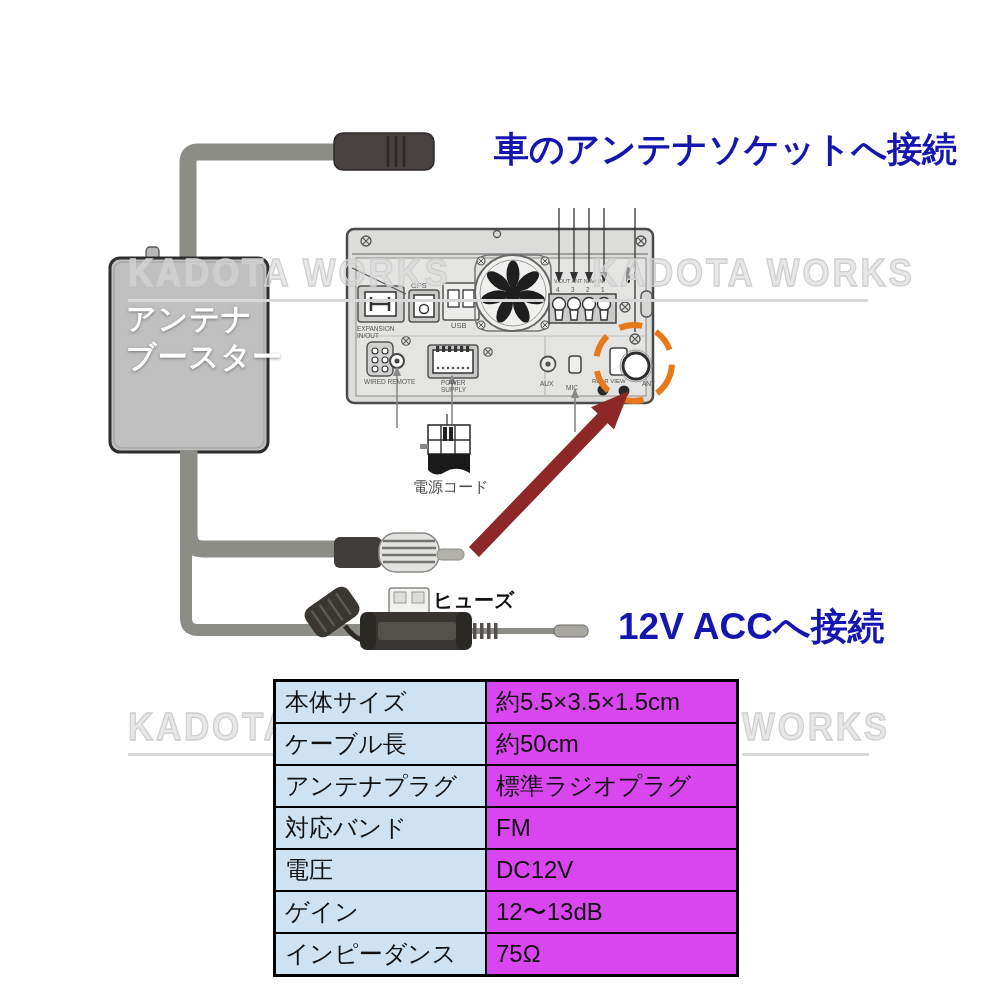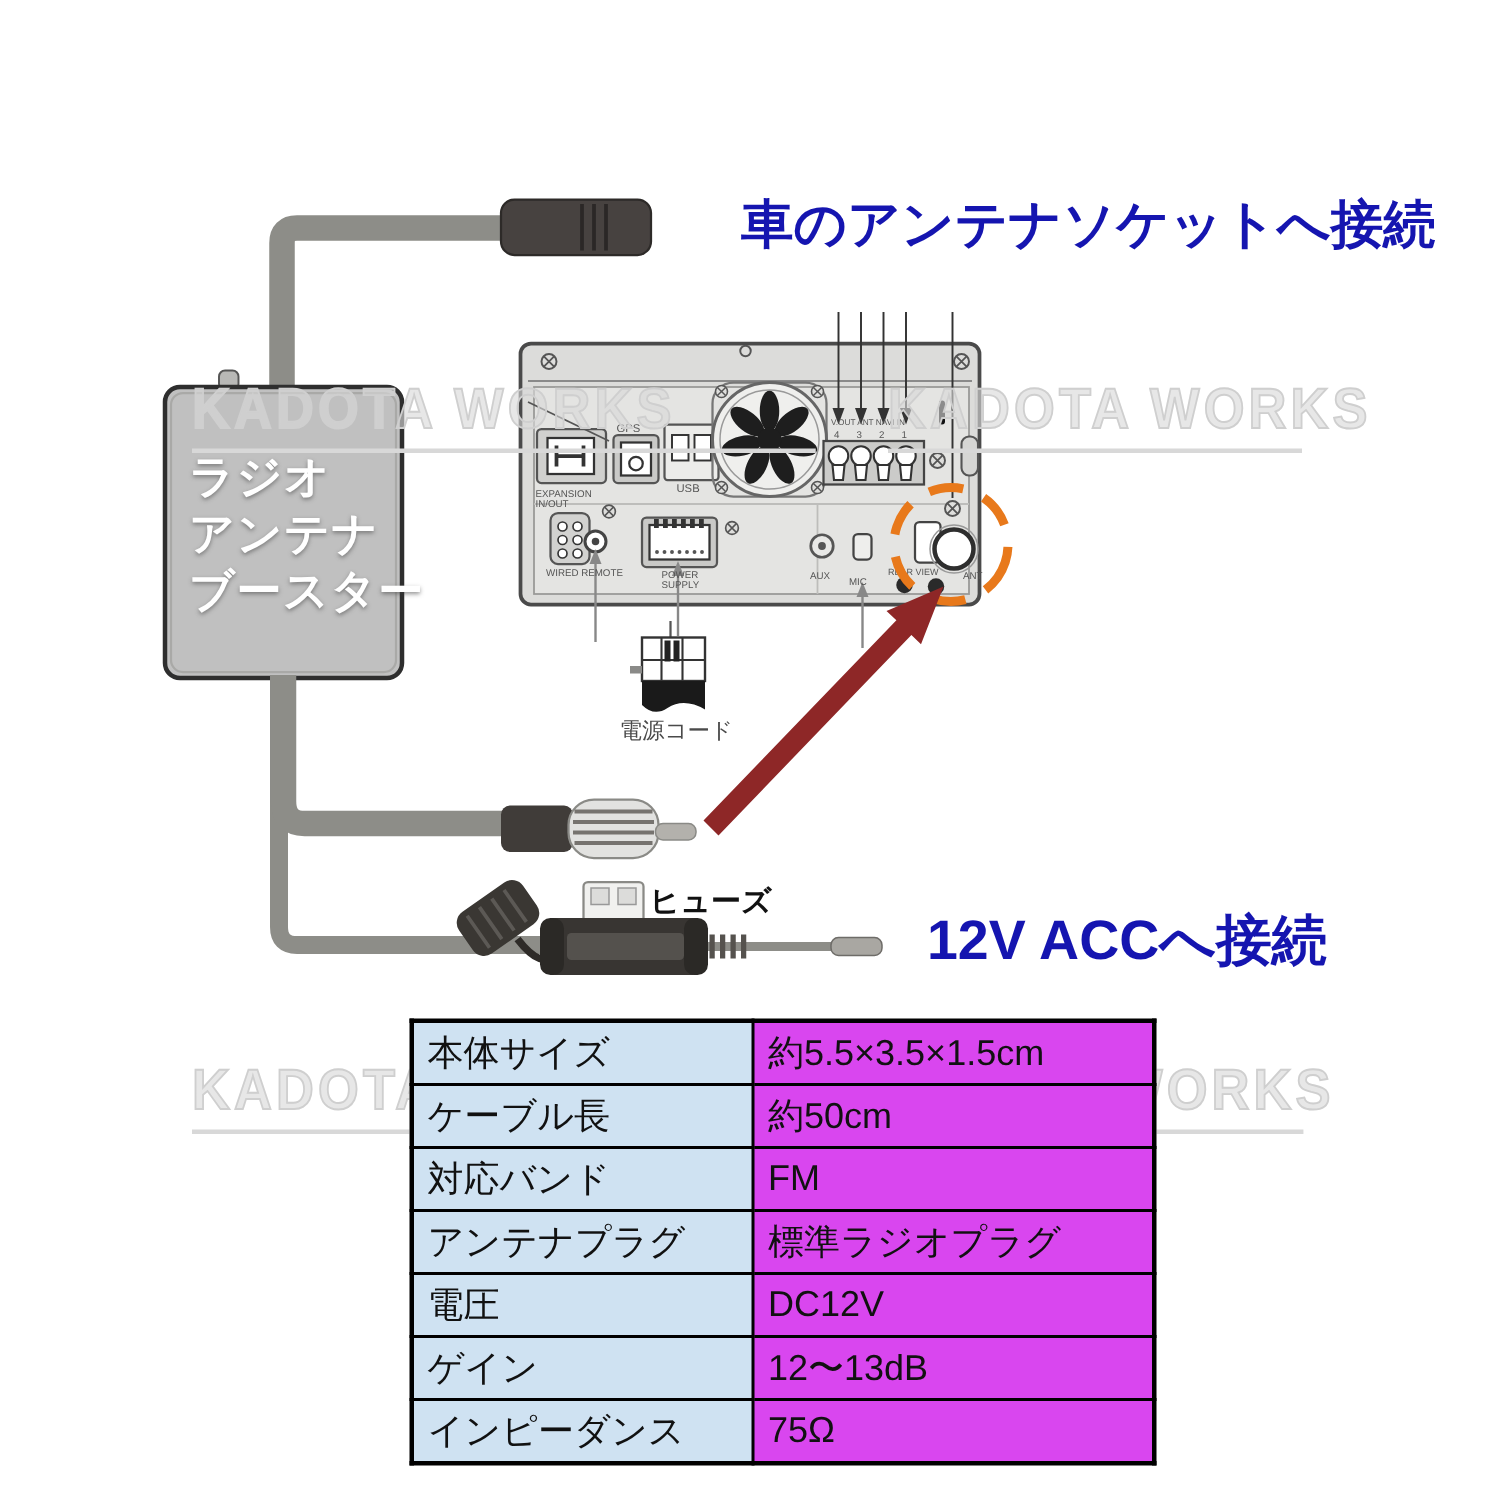--- a/index.html
+++ b/index.html
@@ -23,21 +23,21 @@
   .wm1{left:128px;top:252px;width:452px;}
   .wm2{left:592px;top:252px;width:300px;}
   .wm3{left:128px;top:706px;width:162px;}
   .wm4{left:742px;top:706px;width:138px;}
   
   .diagram{left:0;top:0;width:1000px;height:1000px;z-index:1;}
   
   .spec{left:273px;top:679px;z-index:3;border-collapse:collapse;table-layout:fixed;
         border:3px solid #000;background:#fff;}
   .spec td{border:2px solid #000;height:40px;font-size:24px;color:#111;
-           padding:0 16px 0 9px;vertical-align:middle;white-space:nowrap;}
+           padding:0 0 0 9px;vertical-align:middle;white-space:nowrap;}
   .spec td.k{width:200px;background:#cfe2f2;}
   .spec td.v{width:240px;background:#d946ef;}
   svg text{font-family:"Liberation Sans","DejaVu Sans",sans-serif;}
 </style>
 </head>
 <body>
 
 <div class="stage">
 
   <svg class="abs diagram" viewBox="0 0 1000 1000" xmlns="http://www.w3.org/2000/svg">
@@ -277,44 +277,43 @@
   <div class="abs wm wm1">KADOTA WORKS</div>
   <div class="abs wm wm2">KADOTA WORKS</div>
   <div class="abs wm wm3">KADOTA</div>
   <div class="abs wm wm4">WORKS</div>
 
   <div class="abs blue-note note-socket">車のアンテナソケットへ接続</div>
   <div class="abs blue-note note-acc">12V ACCへ接続</div>
   <div class="abs fuse-label">ヒューズ</div>
   <div class="abs cord-label">電源コード</div>
   <div class="abs booster-text">
-    <div>ラジオ</div>
     <div>アンテナ</div>
     <div>ブースター</div>
   </div>
 
   <table class="abs spec">
     <tbody>
       <tr>
         <td class="k">本体サイズ</td>
         <td class="v">約5.5×3.5×1.5cm</td>
       </tr>
       <tr>
         <td class="k">ケーブル長</td>
         <td class="v">約50cm</td>
       </tr>
       <tr>
+        <td class="k">アンテナプラグ</td>
+        <td class="v">標準ラジオプラグ</td>
+      </tr>
+      <tr>
         <td class="k">対応バンド</td>
         <td class="v">FM</td>
       </tr>
       <tr>
-        <td class="k">アンテナプラグ</td>
-        <td class="v">標準ラジオプラグ</td>
-      </tr>
-      <tr>
         <td class="k">電圧</td>
         <td class="v">DC12V</td>
       </tr>
       <tr>
         <td class="k">ゲイン</td>
         <td class="v">12〜13dB</td>
       </tr>
       <tr>
         <td class="k">インピーダンス</td>
         <td class="v">75Ω</td>

